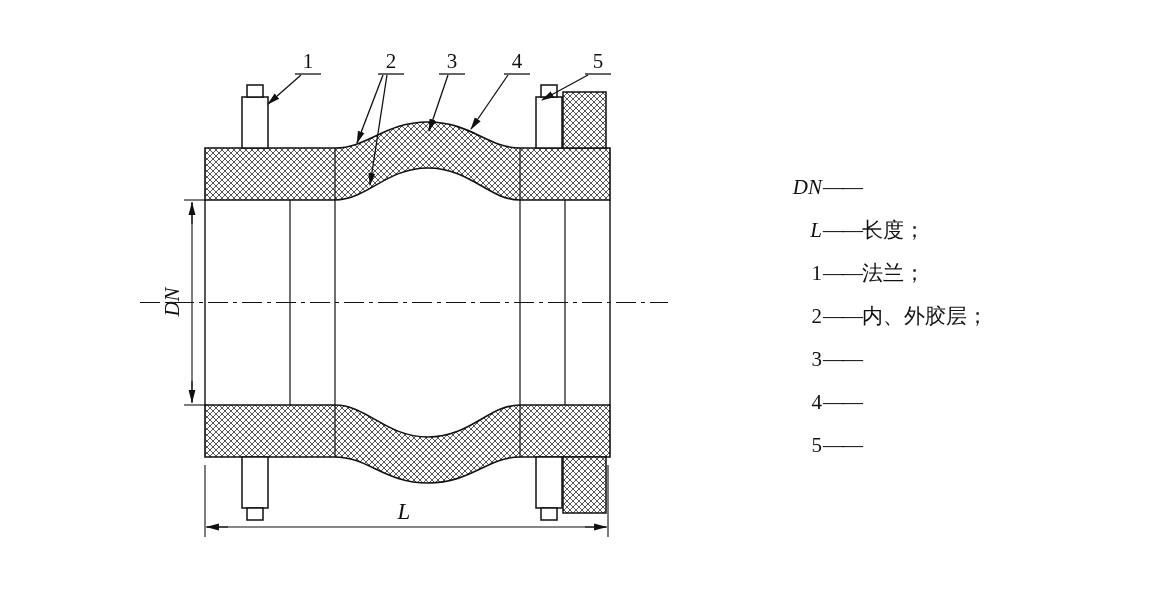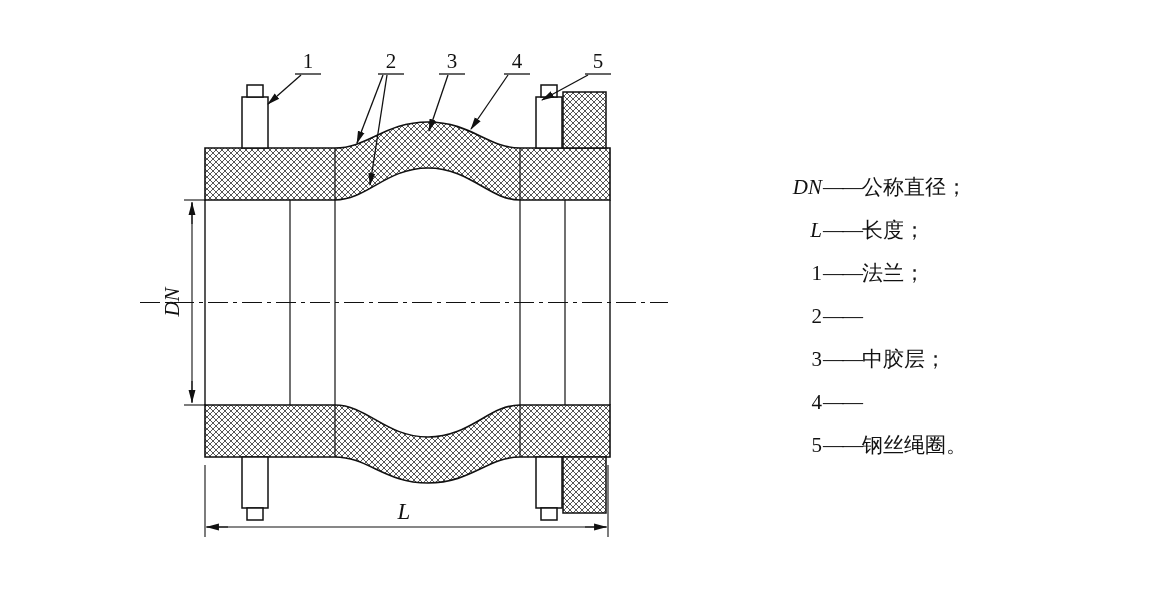--- a/index.html
+++ b/index.html
@@ -155,45 +155,43 @@
         <line x1="585" y1="74" x2="611" y2="74" stroke="#111" stroke-width="1.3"></line>
         <line x1="588" y1="75" x2="542" y2="100" stroke="#111" stroke-width="1.3" marker-end="url(#arr)"></line>
       </g>
     </svg>
   </div>
 
   <div class="legend">
     <div class="legend-row">
       <span class="legend-term">DN</span>
       <span class="legend-dash">——</span>
-      <span class="legend-def">公称直径；</span>
     </div>
     <div class="legend-row">
       <span class="legend-term">L</span>
       <span class="legend-dash">——</span>
       <span class="legend-def">长度；</span>
     </div>
     <div class="legend-row">
       <span class="legend-term">1</span>
       <span class="legend-dash">——</span>
       <span class="legend-def">法兰；</span>
     </div>
     <div class="legend-row">
       <span class="legend-term">2</span>
       <span class="legend-dash">——</span>
+      <span class="legend-def">内、外胶层；</span>
     </div>
     <div class="legend-row">
       <span class="legend-term">3</span>
       <span class="legend-dash">——</span>
-      <span class="legend-def">中胶层；</span>
     </div>
     <div class="legend-row">
       <span class="legend-term">4</span>
       <span class="legend-dash">——</span>
     </div>
     <div class="legend-row">
       <span class="legend-term">5</span>
       <span class="legend-dash">——</span>
-      <span class="legend-def">钢丝绳圈。</span>
     </div>
   </div>
 
 </div>
 
 </body></html>

